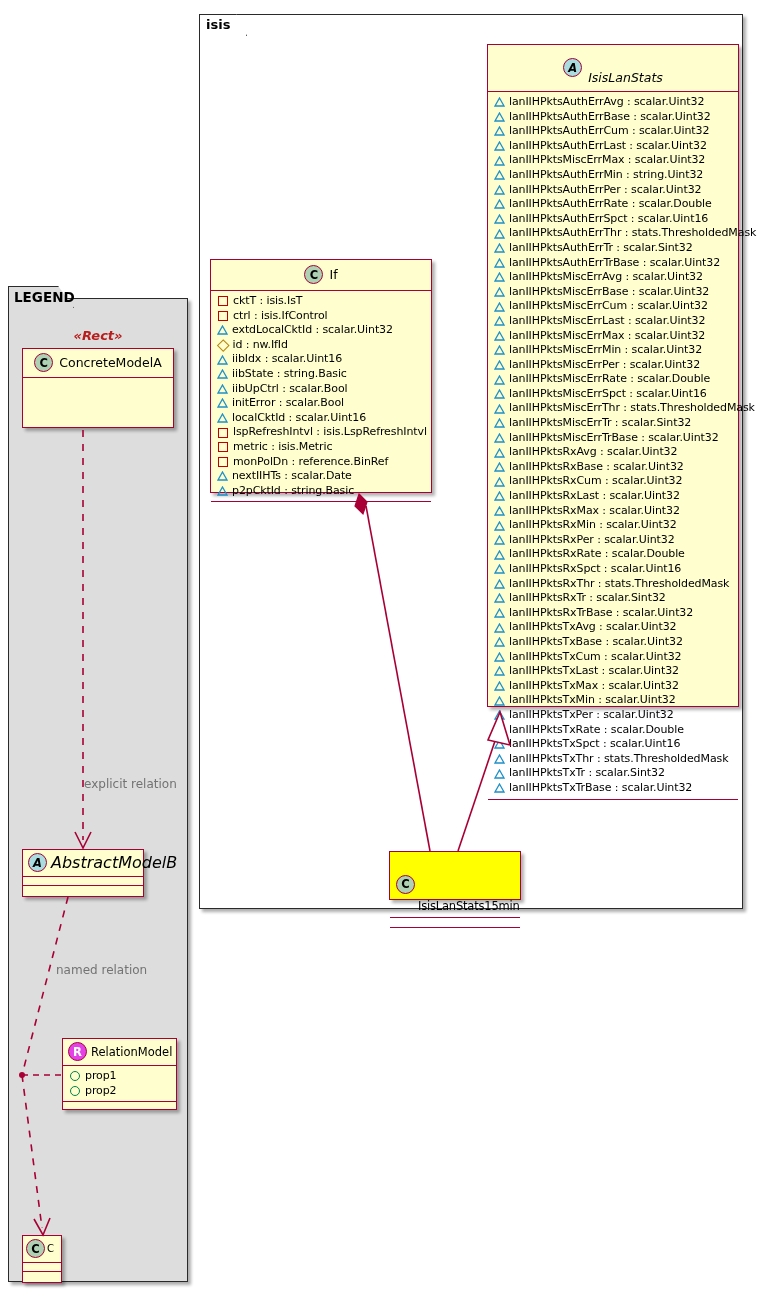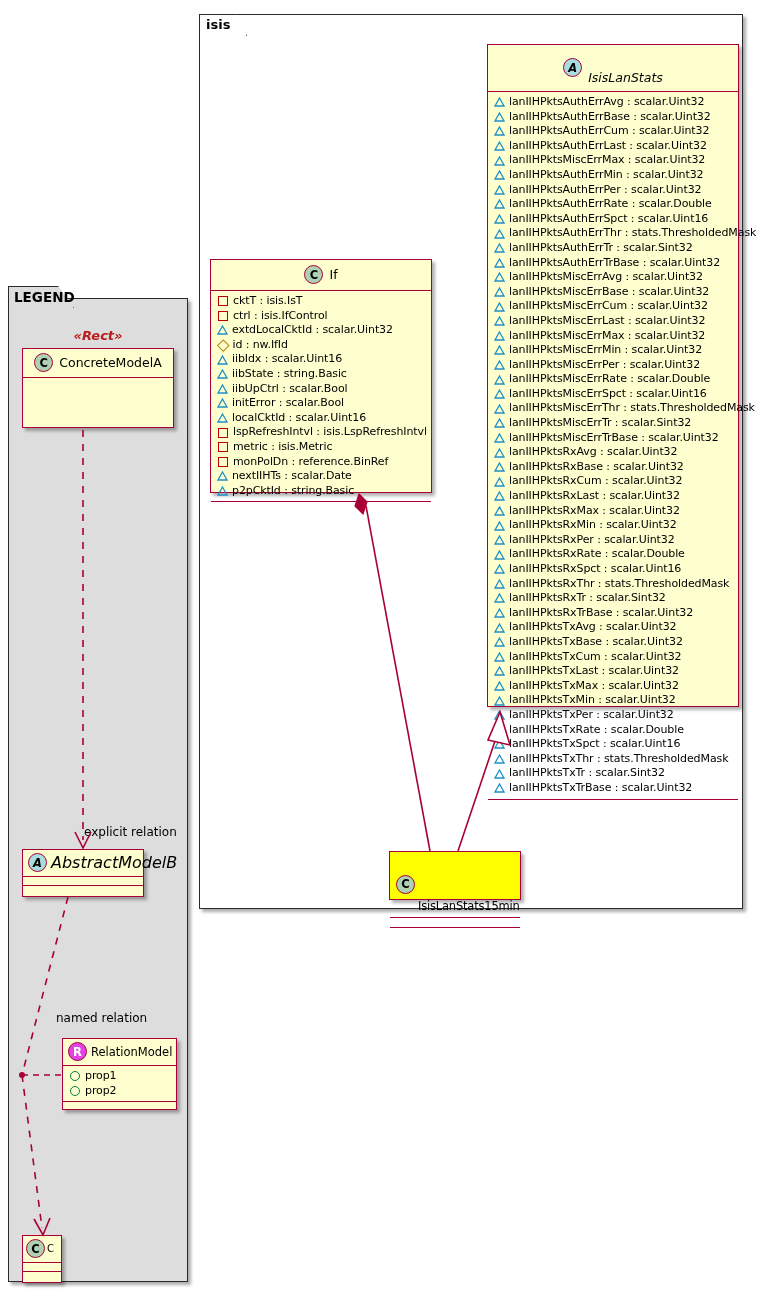--- a/index.html
+++ b/index.html
@@ -48,21 +48,21 @@
   #legend-box{left:8px;top:298px;width:180px;height:984px;background:#DDDDDD;
       border:1.6px solid #2a2a2a;box-sizing:border-box;
       box-shadow:3px 3px 3px rgba(0,0,0,.32);}
   #legend-tab{left:8px;top:286px;width:66px;height:22px;background:#DDDDDD;
       border:1.6px solid #2a2a2a;border-bottom:none;box-sizing:border-box;
       clip-path:polygon(0 0,76% 0,100% 100%,0 100%);}
   #legend-tab-label{left:14px;top:289px;font-size:13.5px;font-weight:bold;color:#000;}
   #legend-stereo{left:28px;top:328px;width:140px;text-align:center;
       font-size:13px;font-style:italic;font-weight:bold;color:#b91c1c;}
 
-  .edge-label{font-size:12px;color:#000000;white-space:nowrap;margin-top:48px;}
+  .edge-label{font-size:12px;color:#737373;white-space:nowrap;}
 
   svg.overlay{position:absolute;left:0;top:0;width:764px;height:1303px;
       pointer-events:none;overflow:visible;}
 </style>
 </head>
 <body>
 
 <div class="abs" id="isis-package"></div>
 <div class="abs" id="isis-tab"></div>
 <div class="abs" id="isis-tab-label">isis</div>
@@ -100,21 +100,21 @@
       <div class="attr">
         <span class="g"><svg width="11" height="10" viewBox="0 0 11 10">
             <polygon points="5.5,1 10,9 1,9" fill="none" stroke="#1E90C8" stroke-width="1.3"></polygon>
           </svg></span>
         <span class="txt">lanIIHPktsMiscErrMax : scalar.Uint32</span>
       </div>
       <div class="attr">
         <span class="g"><svg width="11" height="10" viewBox="0 0 11 10">
             <polygon points="5.5,1 10,9 1,9" fill="none" stroke="#1E90C8" stroke-width="1.3"></polygon>
           </svg></span>
-        <span class="txt">lanIIHPktsAuthErrMin : scalar.Uint32</span>
+        <span class="txt">lanIIHPktsAuthErrMin : string.Uint32</span>
       </div>
       <div class="attr">
         <span class="g"><svg width="11" height="10" viewBox="0 0 11 10">
             <polygon points="5.5,1 10,9 1,9" fill="none" stroke="#1E90C8" stroke-width="1.3"></polygon>
           </svg></span>
         <span class="txt">lanIIHPktsAuthErrPer : scalar.Uint32</span>
       </div>
       <div class="attr">
         <span class="g"><svg width="11" height="10" viewBox="0 0 11 10">
             <polygon points="5.5,1 10,9 1,9" fill="none" stroke="#1E90C8" stroke-width="1.3"></polygon>

